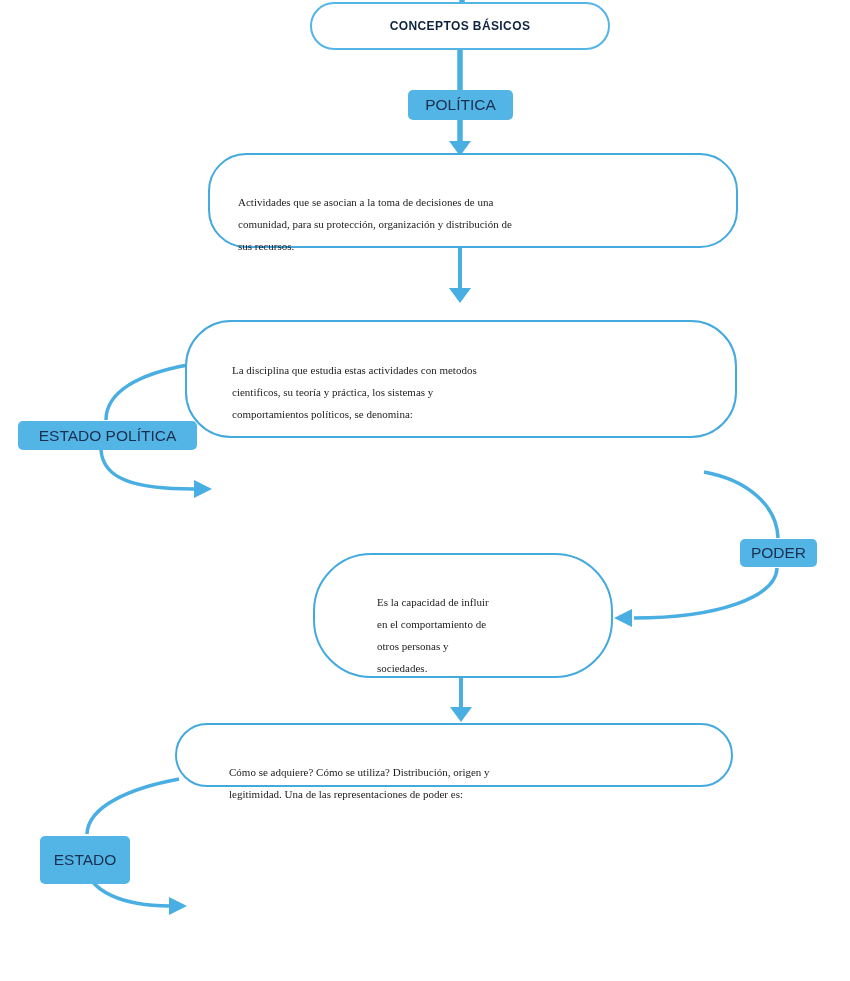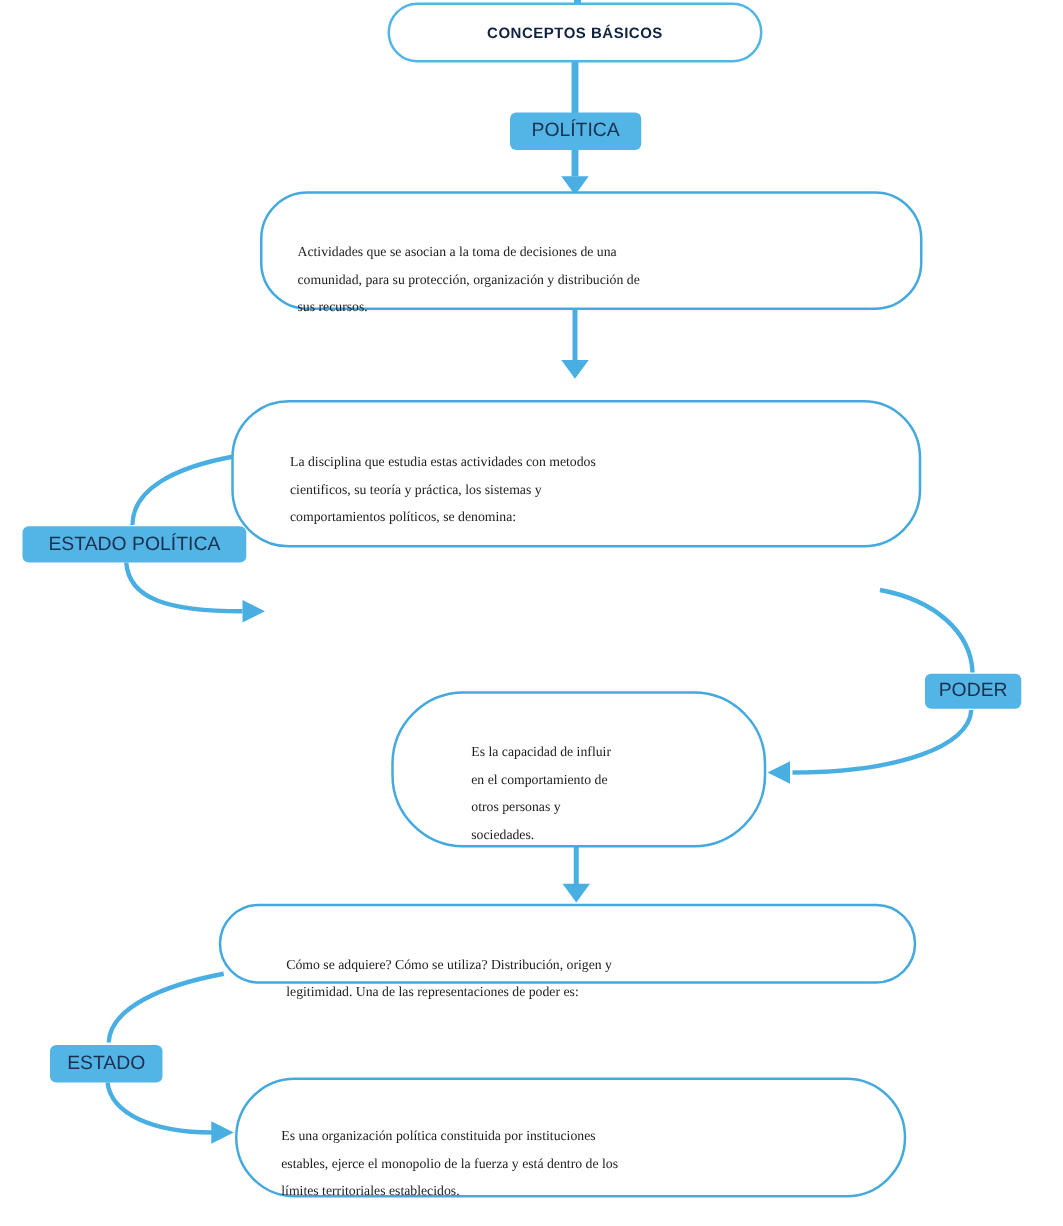--- a/index.html
+++ b/index.html
@@ -55,21 +55,21 @@
     border-radius:5px;
     display:flex;align-items:center;justify-content:center;
     font-family:"Liberation Sans", sans-serif;
     font-size:15.5px;
     color:var(--label-text);
     z-index:3;
   }
   #label-politica{left:408px;top:90px;width:105px;height:30px;text-align:center;}
   #label-ciencia{left:18px;top:421px;width:179px;height:29px;}
   #label-poder{left:740px;top:539px;width:77px;height:28px;}
-  #label-estado{left:40px;top:836px;width:90px;height:30px;}
+  #label-estado{left:40px;top:836px;width:90px;height:48px;}
 
   #box-politica-def{left:208px;top:153px;width:530px;height:95px;border-radius:38px;padding:14px 20px 0 28px;}
   #box-ciencia-q{left:185px;top:320px;width:552px;height:118px;border-radius:46px;padding:15px 20px 16px 45px;}
   #box-poder-q{left:213px;top:450px;width:492px;height:72px;border-radius:36px;padding:13px 20px 0 52px;}
   #box-poder-def{left:313px;top:553px;width:300px;height:125px;border-radius:58px;padding:14px 14px 0 62px;}
   #box-estado-q{left:175px;top:723px;width:558px;height:64px;border-radius:37px;padding:14px 20px 0 52px;}
   #box-estado-def{left:188px;top:862px;width:537px;height:96px;border-radius:48px;padding:12px 20px 0 35px;}
 </style>
 </head>
 <body>
@@ -143,19 +143,14 @@
 
   <div class="node" id="box-estado-q">
     <span>Cómo se adquiere? Cómo se utiliza? Distribución, origen y
 legitimidad. Una de las representaciones de poder es:</span>
   </div>
 
   <div class="tag" id="label-estado">
     <span>ESTADO</span>
   </div>
 
-  <div class="node" id="box-estado-def">
-    <span>Es una organización política constituida por instituciones
-estables, ejerce el monopolio de la fuerza y está dentro de los
-límites territoriales establecidos.</span>
-  </div>
 
 </div>
 
 </body></html>

